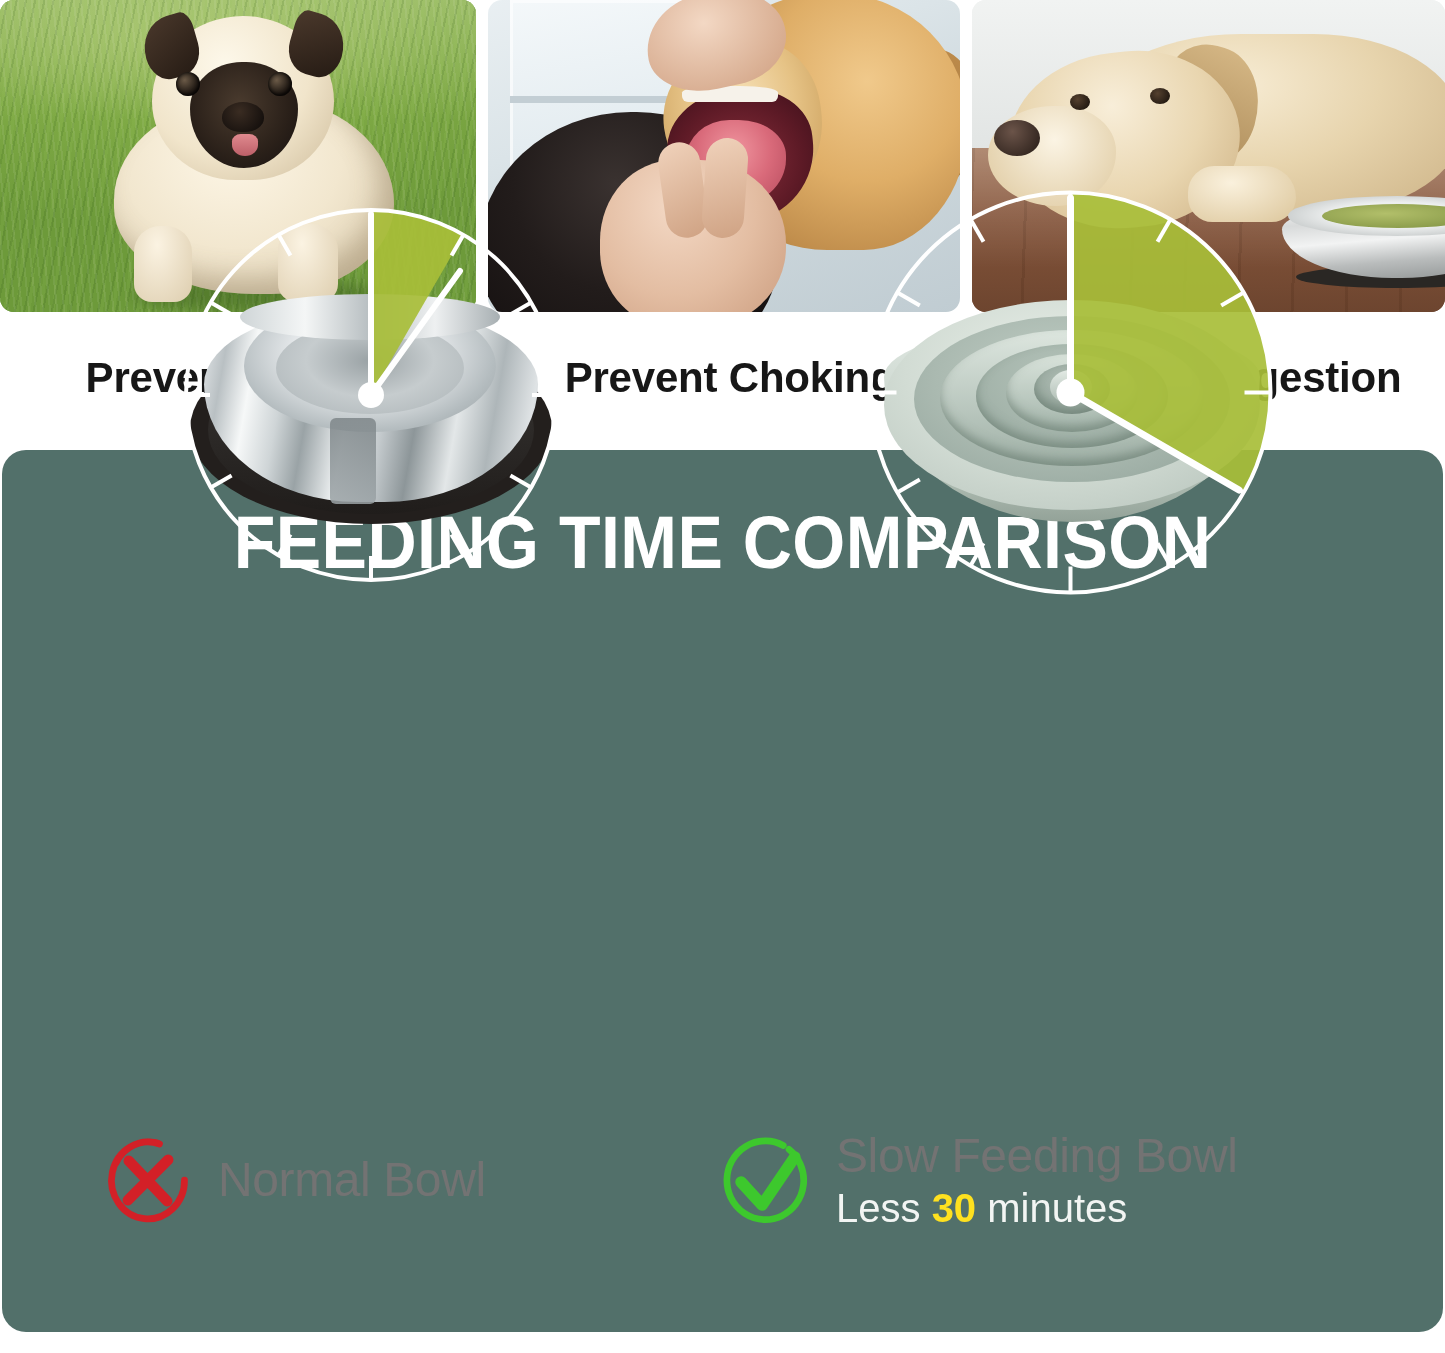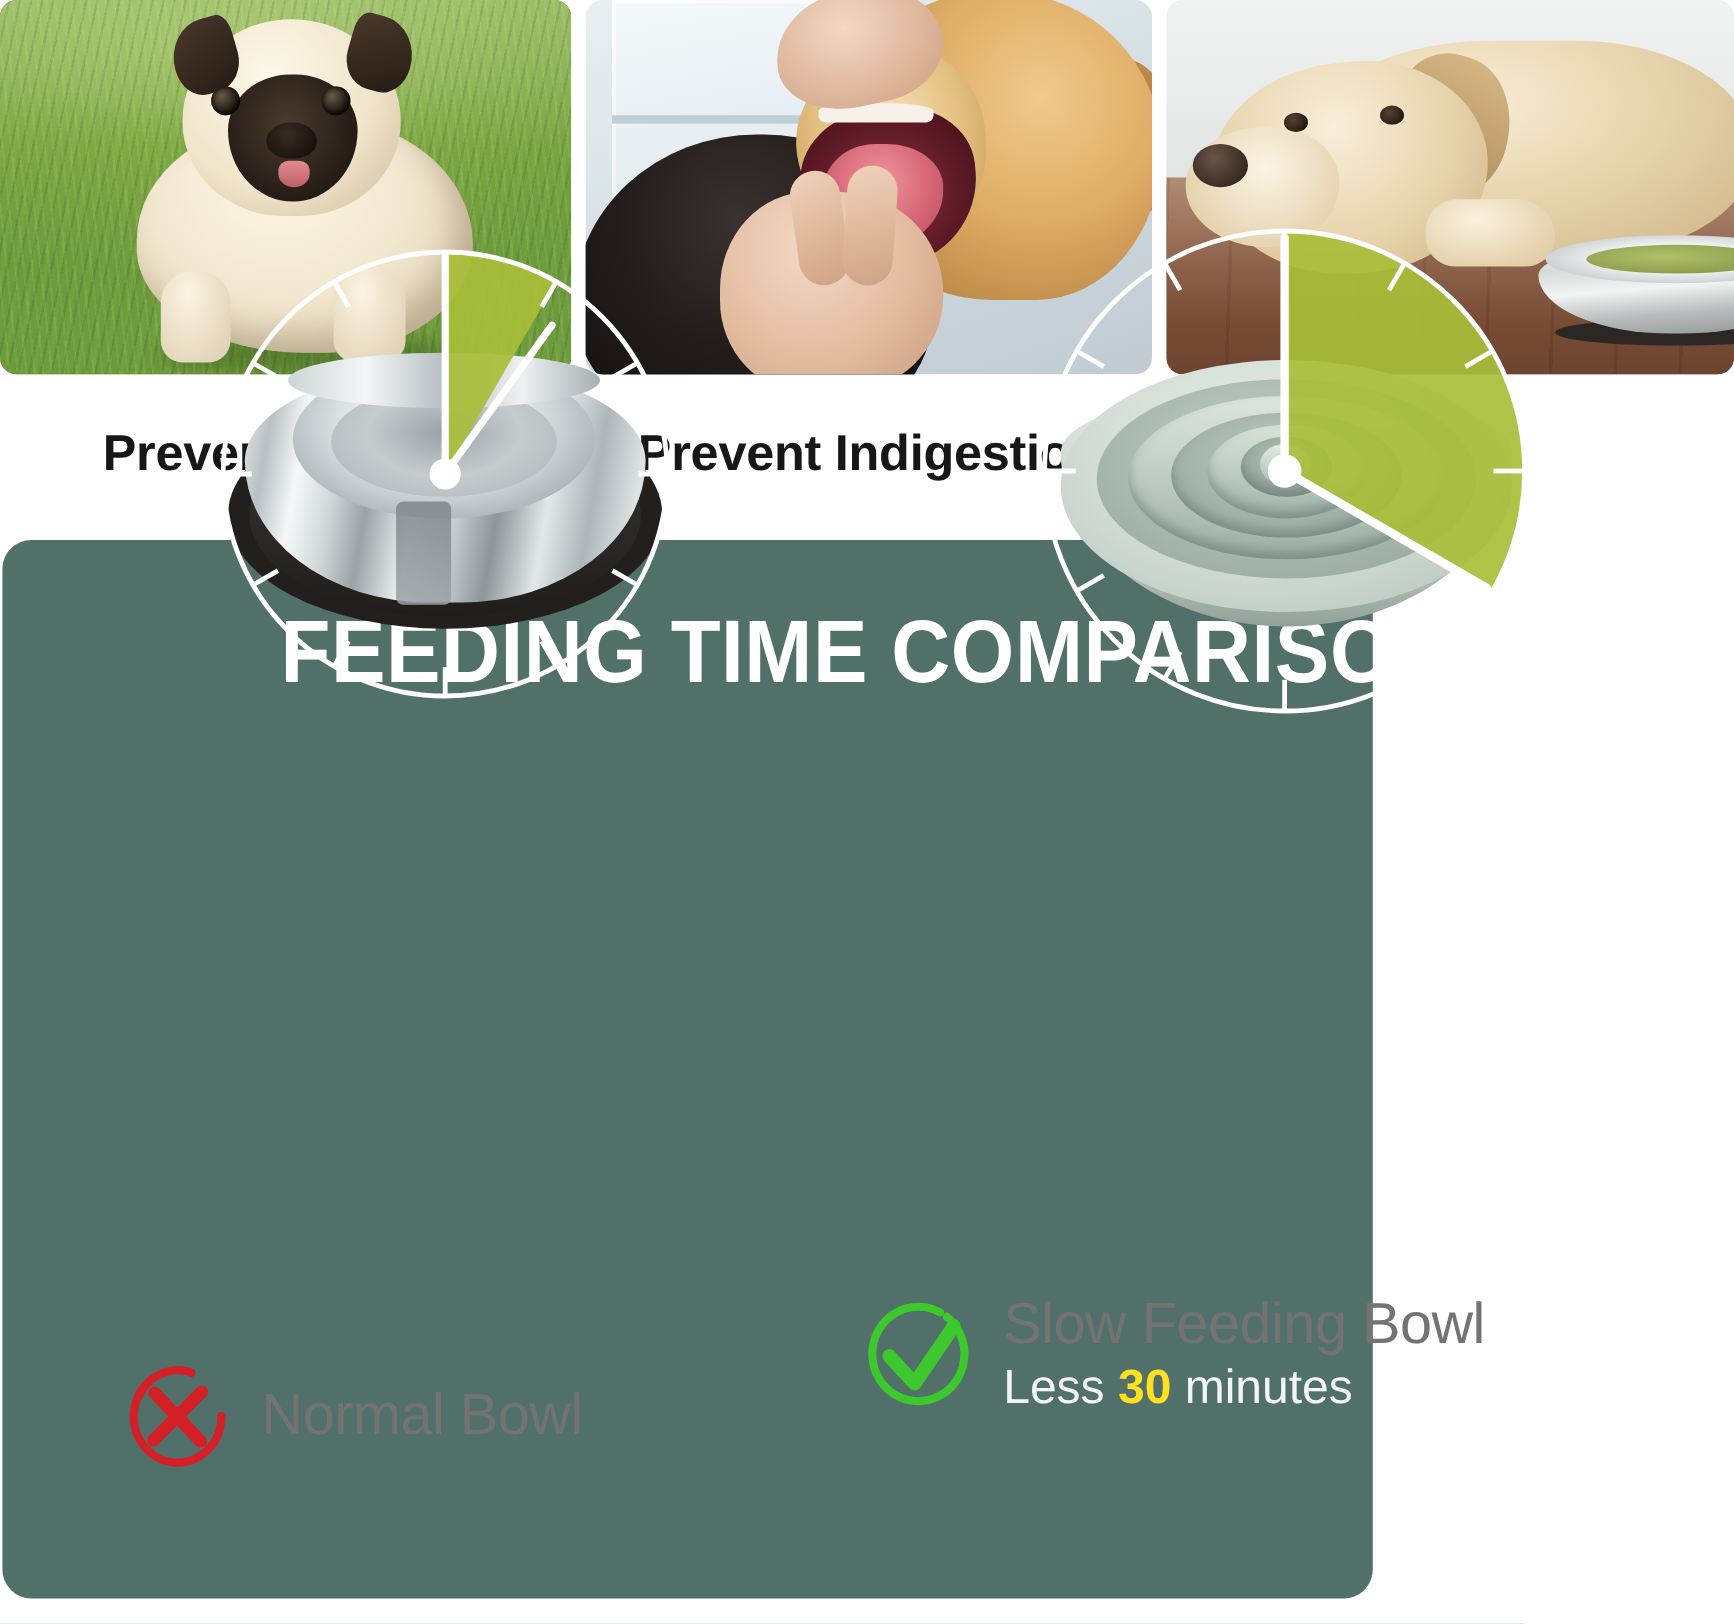--- a/index.html
+++ b/index.html
@@ -223,21 +223,21 @@
     letter-spacing: -0.2px;
   }
   .caption-cell.c1 { width: 488px; }
   .caption-cell.c2 { width: 484px; }
   .caption-cell.c3 { width: 473px; }
 
   
   .panel {
     position: absolute;
     left: 2px; top: 450px;
-    width: 1142px;
+    width: 1441px;
     height: 882px;
     background: #52706a;
     border-radius: 24px;
   }
   .panel-title {
     position: absolute;
     left: 0; top: 50px;
     width: 1441px;
     text-align: center;
     color: #ffffff;
@@ -309,21 +309,21 @@
   }
   .br-spiral.s1 { left:56px; top:30px; width:264px; height:136px; }
   .br-spiral.s2 { left:92px; top:44px; width:192px; height:104px; background: radial-gradient(ellipse at 46% 34%, #b6c4bb, #95a79d); }
   .br-spiral.s3 { left:122px; top:54px; width:132px; height:78px; background: linear-gradient(180deg,#d9e3db,#a3b4aa); }
   .br-spiral.s4 { left:150px; top:64px; width:76px; height:50px; background: radial-gradient(ellipse at 44% 34%, #aebcb3, #8b9d93); }
   .br-nub { position:absolute; left:166px; top:70px; width:42px; height:34px; border-radius:50%; background: linear-gradient(180deg,#e2eae4,#aebcb3); }
 
   
   .legend { position: absolute; display: flex; align-items: center; }
   .legend.left  { left: 100px;  top: 1132px; }
-  .legend.right { left: 718px;  top: 1080px; }
+  .legend.right { left: 718px;  top: 1132px; }
   .legend-icon { width: 96px; height: 96px; flex: 0 0 auto; }
   .legend-text { margin-left: 22px; }
   .legend-title {
     color: #737373;
     font-size: 48px;
     font-weight: 400;
     line-height: 1.02;
     letter-spacing: -0.4px;
     text-align: right;
   }
@@ -409,20 +409,21 @@
           <div class="bowl3-food"></div>
         </div>
       </div>
     </div>
   </div>
 
 </div>
 
 <div class="photo-captions">
   <div class="caption-cell c1">Prevent Obesity</div>
+  <div class="caption-cell c2">Prevent Choking</div>
   <div class="caption-cell c3">Prevent Indigestion</div>
 </div>
 
 <div class="panel">
   <div class="panel-title">FEEDING TIME COMPARISON</div>
 </div>
 
 <div class="clocks">
 
   <div class="clock-wrap left">

